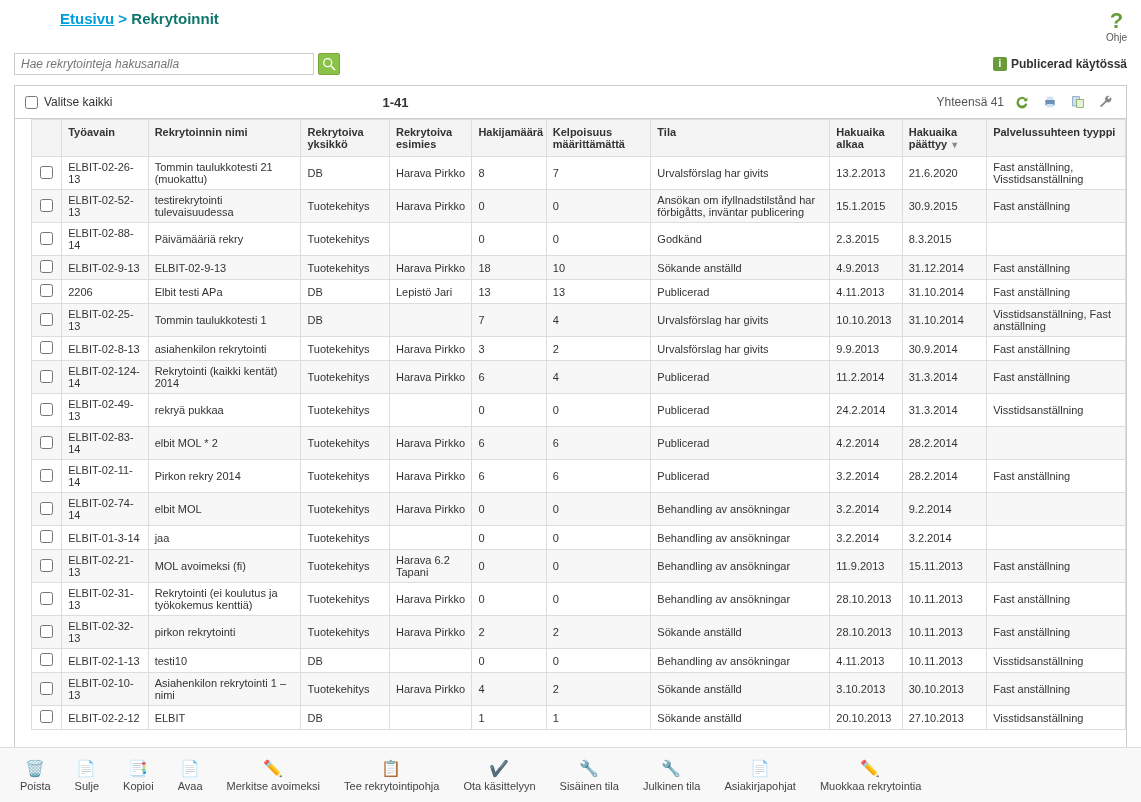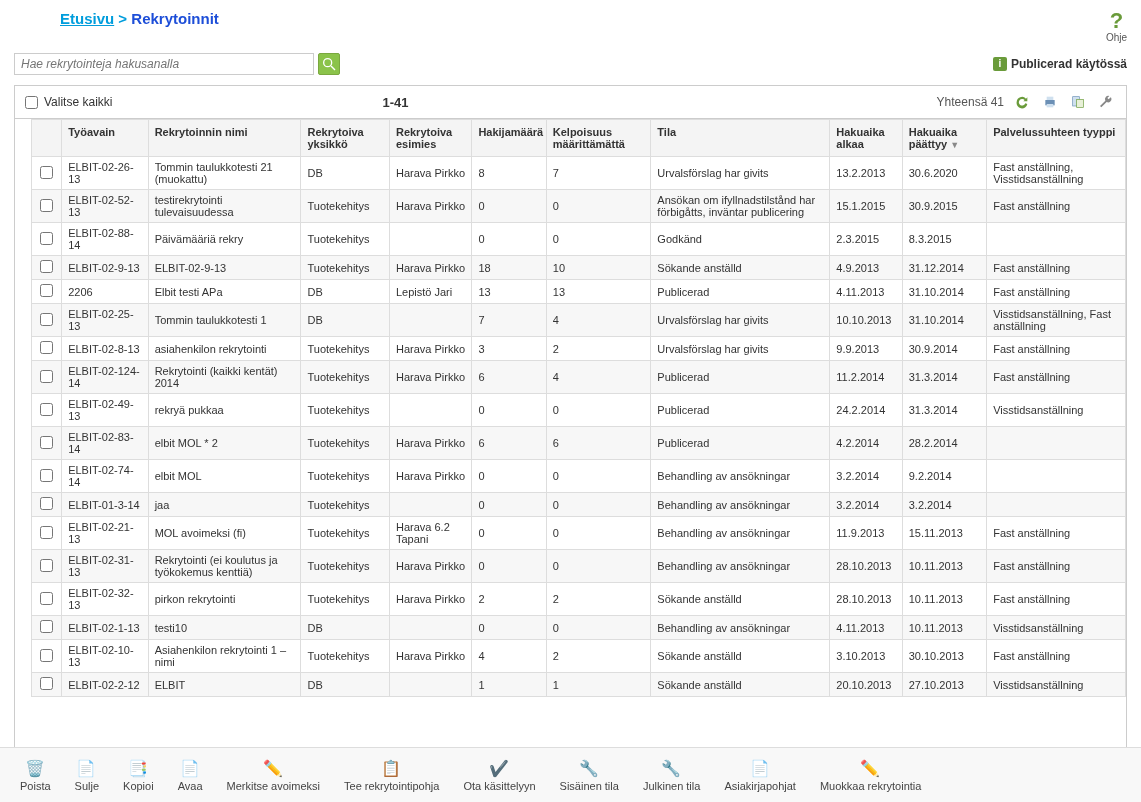--- a/index.html
+++ b/index.html
@@ -1,21 +1,21 @@
 <!DOCTYPE html>
 <html><head>
 <meta charset="utf-8">
 <style>
 * { box-sizing: border-box; margin: 0; padding: 0; }
 body { font-family: Arial, sans-serif; font-size: 12px; color: #333; background: #fff; width: 1141px; height: 802px; overflow: hidden; position: relative; }
 .header { padding: 10px 14px 6px; display: flex; justify-content: space-between; align-items: flex-start; }
 .breadcrumb { font-size: 15px; font-weight: bold; }
 .breadcrumb a { color: #009ddc; text-decoration: underline; margin-left: 46px; }
 .breadcrumb .sep { color: #009ddc; }
-.breadcrumb .curr { color: #1d4ed8; }
+.breadcrumb .curr { color: #0f766e; }
 .help { text-align: center; font-size: 10px; color: #555; }
 .help-icon { font-size: 22px; color: #6a9b3a; font-weight: bold; line-height: 1; }
 .searchbar { padding: 4px 14px 10px; display: flex; justify-content: space-between; align-items: center; }
 .searchbox { display: flex; align-items: flex-start; }
 .searchbox input { width: 300px; height: 22px; border: 1px solid #ccc; padding: 2px 6px; font-size: 12px; font-style: italic; color: #999; }
 .search-btn { width: 22px; height: 22px; background: #8bc34a; border: 1px solid #7aa83f; margin-left: 4px; display: flex; align-items: center; justify-content: center; color: #fff; cursor: pointer; border-radius: 2px; }
 .filters-active { font-size: 12px; font-weight: bold; color: #333; display: flex; align-items: center; gap: 4px; }
 .filters-active .info-icon { display: inline-block; width: 14px; height: 14px; background: #6a9b3a; color: #fff; text-align: center; line-height: 14px; font-size: 10px; border-radius: 2px; }
 .tablebar { border: 1px solid #ccc; border-bottom: none; padding: 6px 10px; display: flex; align-items: center; background: #fff; margin: 0 14px; }
 .tablebar .selectall { display: flex; align-items: center; gap: 6px; }
@@ -138,21 +138,21 @@
           <tr>
             <td class="chk"><input type="checkbox" style=""></td>
             <td>ELBIT-02-26-13</td>
             <td>Tommin taulukkotesti 21 (muokattu)</td>
             <td>DB</td>
             <td>Harava Pirkko</td>
             <td>8</td>
             <td>7</td>
             <td>Urvalsförslag har givits</td>
             <td>13.2.2013</td>
-            <td>30.6.2020</td>
+            <td>21.6.2020</td>
             <td>Fast anställning, Visstidsanställning</td>
           </tr>
           <tr>
             <td class="chk"><input type="checkbox" style=""></td>
             <td>ELBIT-02-52-13</td>
             <td>testirekrytointi tulevaisuudessa</td>
             <td>Tuotekehitys</td>
             <td>Harava Pirkko</td>
             <td>0</td>
             <td>0</td>
@@ -260,20 +260,33 @@
             <td>Harava Pirkko</td>
             <td>6</td>
             <td>6</td>
             <td>Publicerad</td>
             <td>4.2.2014</td>
             <td>28.2.2014</td>
             <td></td>
           </tr>
           <tr>
             <td class="chk"><input type="checkbox" style=""></td>
+            <td>ELBIT-02-11-14</td>
+            <td>Pirkon rekry 2014</td>
+            <td>Tuotekehitys</td>
+            <td>Harava Pirkko</td>
+            <td>6</td>
+            <td>6</td>
+            <td>Publicerad</td>
+            <td>3.2.2014</td>
+            <td>28.2.2014</td>
+            <td>Fast anställning</td>
+          </tr>
+          <tr>
+            <td class="chk"><input type="checkbox" style=""></td>
             <td>ELBIT-02-74-14</td>
             <td>elbit MOL</td>
             <td>Tuotekehitys</td>
             <td>Harava Pirkko</td>
             <td>0</td>
             <td>0</td>
             <td>Behandling av ansökningar</td>
             <td>3.2.2014</td>
             <td>9.2.2014</td>
             <td></td>

